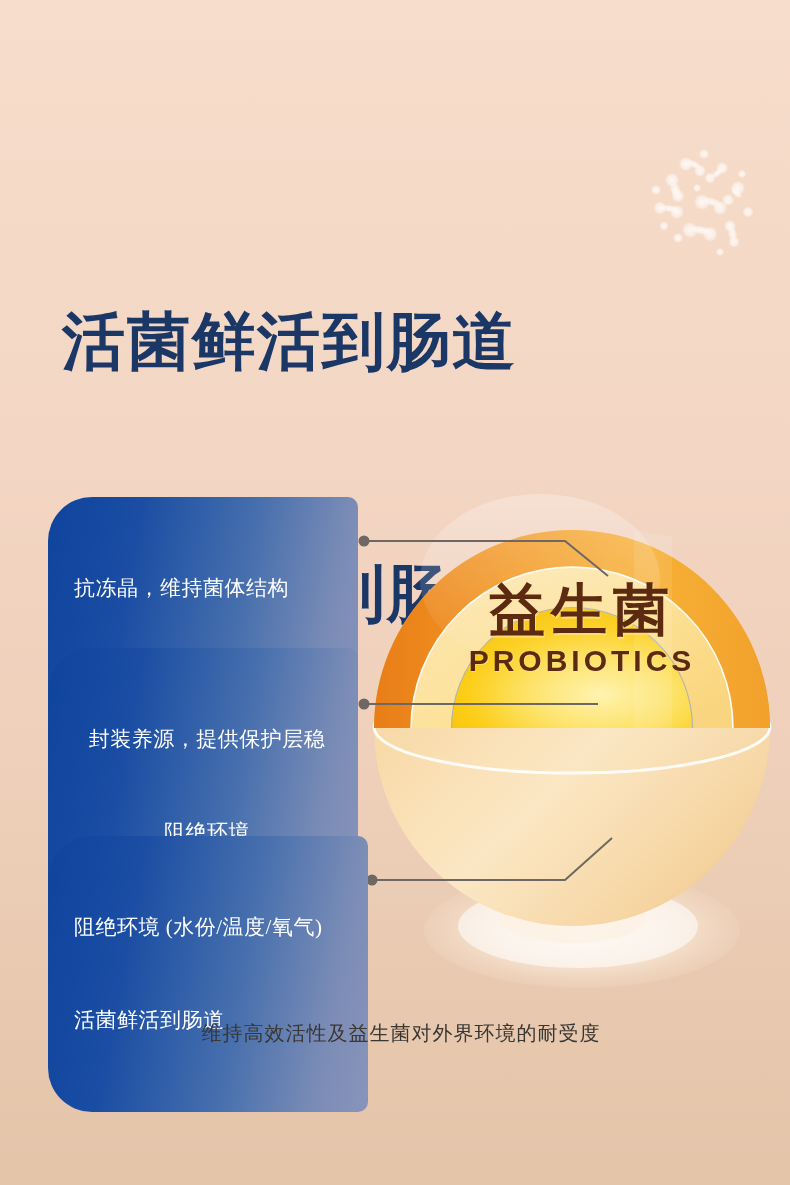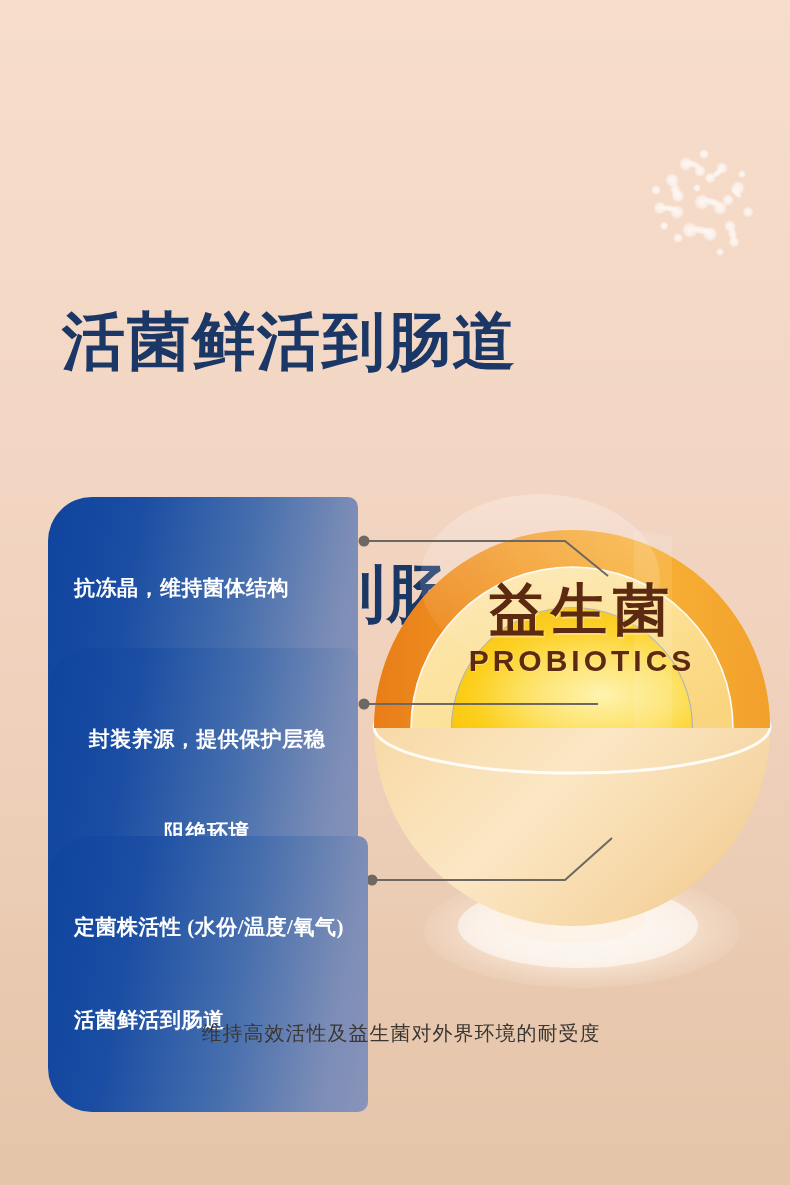--- a/index.html
+++ b/index.html
@@ -56,21 +56,21 @@
     height: 560px;
   }
 
   
   .callout {
     position: absolute;
     box-sizing: border-box;
     padding: 14px 18px 14px 26px;
     color: #ffffff;
     font-family: "Liberation Serif", "DejaVu Serif", serif;
-    font-weight: 700;
+    font-weight: 400;
     font-size: 21px;
     line-height: 31px;
     letter-spacing: 0.5px;
     background: linear-gradient(100deg, #0f449e 0%, #1a4da3 26%, #456ead 58%, #7a8cb6 85%, #8994ba 100%);
     border-radius: 44px 10px 10px 44px;
     white-space: pre;
   }
   .callout .cl { display: block; }
 
   #callout-1 { left: 48px;  top: 497px; width: 310px; }
@@ -319,19 +319,19 @@
     <span class="cl">抗冻晶，维持菌体结构</span>
     <span class="cl">提高益生菌存活率</span>
   </div>
 
   <div class="callout" id="callout-2">
     <span class="cl">封装养源，提供保护层稳</span>
     <span class="cl">阻绝环境</span>
   </div>
 
   <div class="callout" id="callout-3">
-    <span class="cl">定菌株活性 (水份/温度/氧气)</span>
+    <span class="cl">阻绝环境 (水份/温度/氧气)</span>
     <span class="cl">活菌鲜活到肠道</span>
   </div>
 
   <div class="footer-line" id="footer-tagline">维持高效活性及益生菌对外界环境的耐受度</div>
 
 </div>
 
 </body></html>

